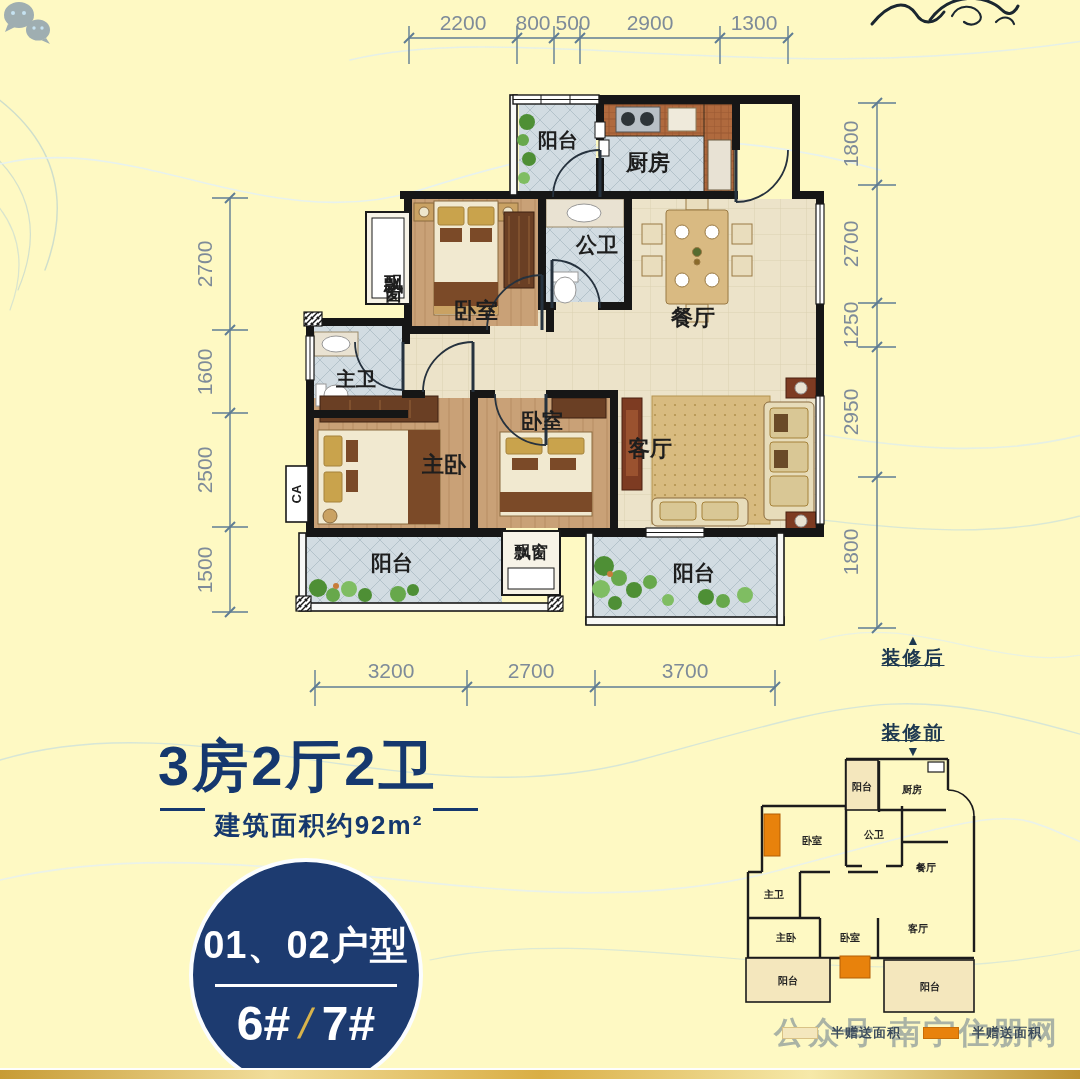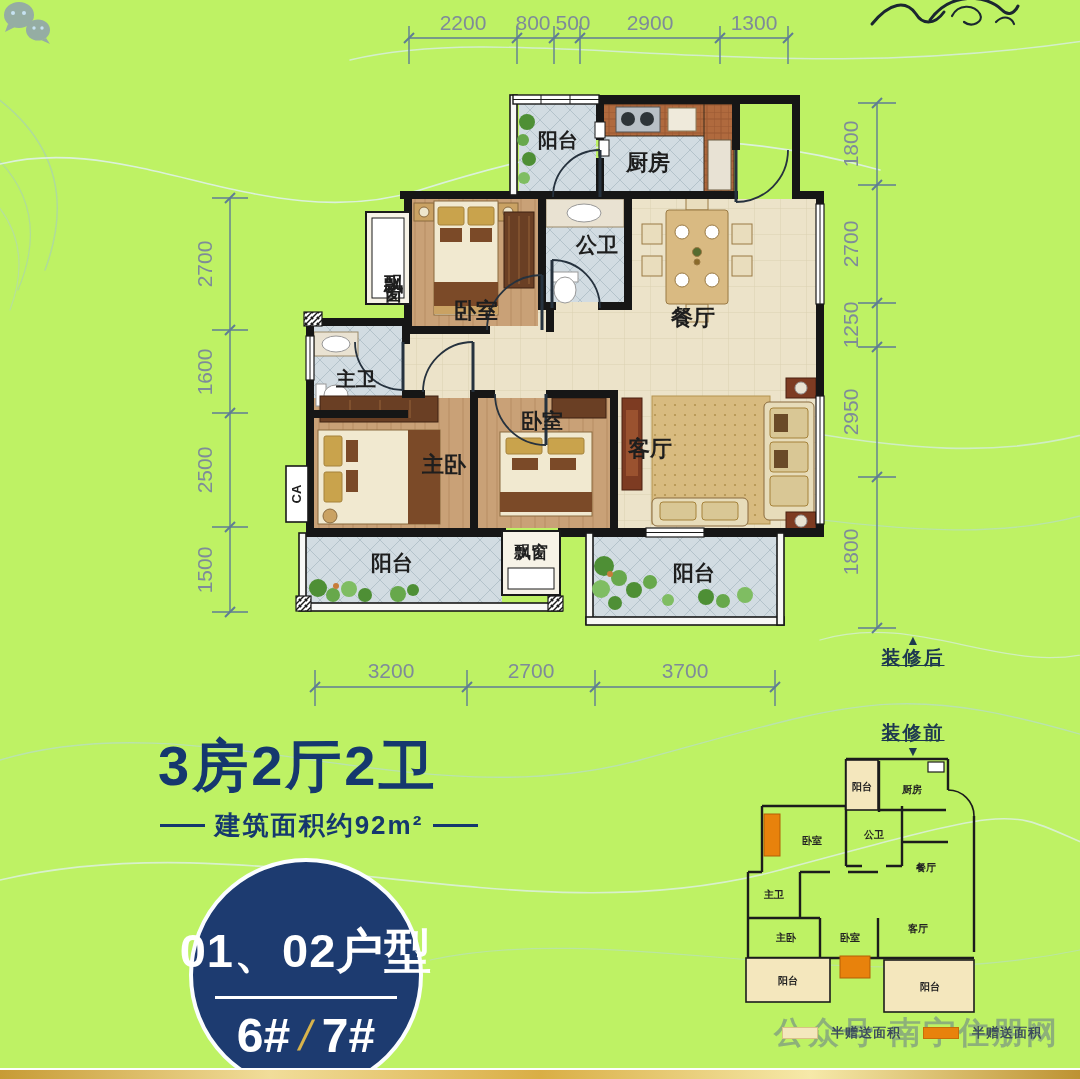--- a/index.html
+++ b/index.html
@@ -1,45 +1,45 @@
 <!DOCTYPE html>
 <html><head>
 <meta charset="utf-8">
 <style>
   html,body{margin:0;padding:0;}
   .page{
     position:relative;width:1080px;height:1079px;overflow:hidden;
-    background:#bef264;
+    background:#fef9c3;
     font-family:"Liberation Sans", sans-serif;
   }
   .page svg{position:absolute;left:0;top:0;}
   svg text{font-family:"Liberation Sans", sans-serif;}
 
   
   .bay-vertical{
     position:absolute;left:372px;top:227px;width:36px;height:76px;
     writing-mode:vertical-rl;text-orientation:upright;
     font-size:20px;font-weight:700;color:#1e1e1e;letter-spacing:7px;
     text-align:center;
   }
 
   
   .title-block{position:absolute;left:158px;top:738px;width:320px;}
   .headline{font-size:56px;font-weight:700;color:#15386e;letter-spacing:3px;line-height:1;}
-  .area-row{display:flex;align-items:center;gap:10px;margin-top:14px;margin-left:2px;}
+  .area-row{display:flex;align-items:flex-start;gap:10px;margin-top:14px;margin-left:2px;}
   .dash{width:46px;height:3px;background:#15386e;}
   .area-note{font-size:26px;font-weight:700;color:#15386e;letter-spacing:2px;white-space:nowrap;}
 
   
   .badge{
     position:absolute;left:189px;top:858px;width:234px;height:234px;border-radius:50%;
     background:#1d3b70;border:4px solid #fbfdff;box-sizing:border-box;
     display:flex;flex-direction:column;align-items:center;padding-top:58px;
   }
-  .badge-units{font-size:47px;font-weight:700;color:#ffffff;letter-spacing:1px;white-space:nowrap;}
+  .badge-units{font-size:38px;font-weight:700;color:#ffffff;letter-spacing:1px;white-space:nowrap;}
   .badge-divider{width:182px;height:3px;background:#ffffff;margin:13px 0 9px;}
   .badge-buildings{display:flex;align-items:center;font-size:48px;font-weight:800;color:#ffffff;}
   .badge-buildings .slash{color:#d8b34c;font-size:42px;font-weight:400;margin:0 10px;transform:skewX(-12deg);}
 
   
   .deco{position:absolute;left:858px;width:110px;text-align:center;color:#1d3850;}
   .deco-after{top:633px;}
   .deco-before{top:722px;}
   .deco .tri{display:block;font-size:14px;line-height:14px;color:#1d3850;}
   .deco .deco-text{display:block;font-size:19px;font-weight:700;letter-spacing:2px;line-height:22px;text-decoration:underline;}

